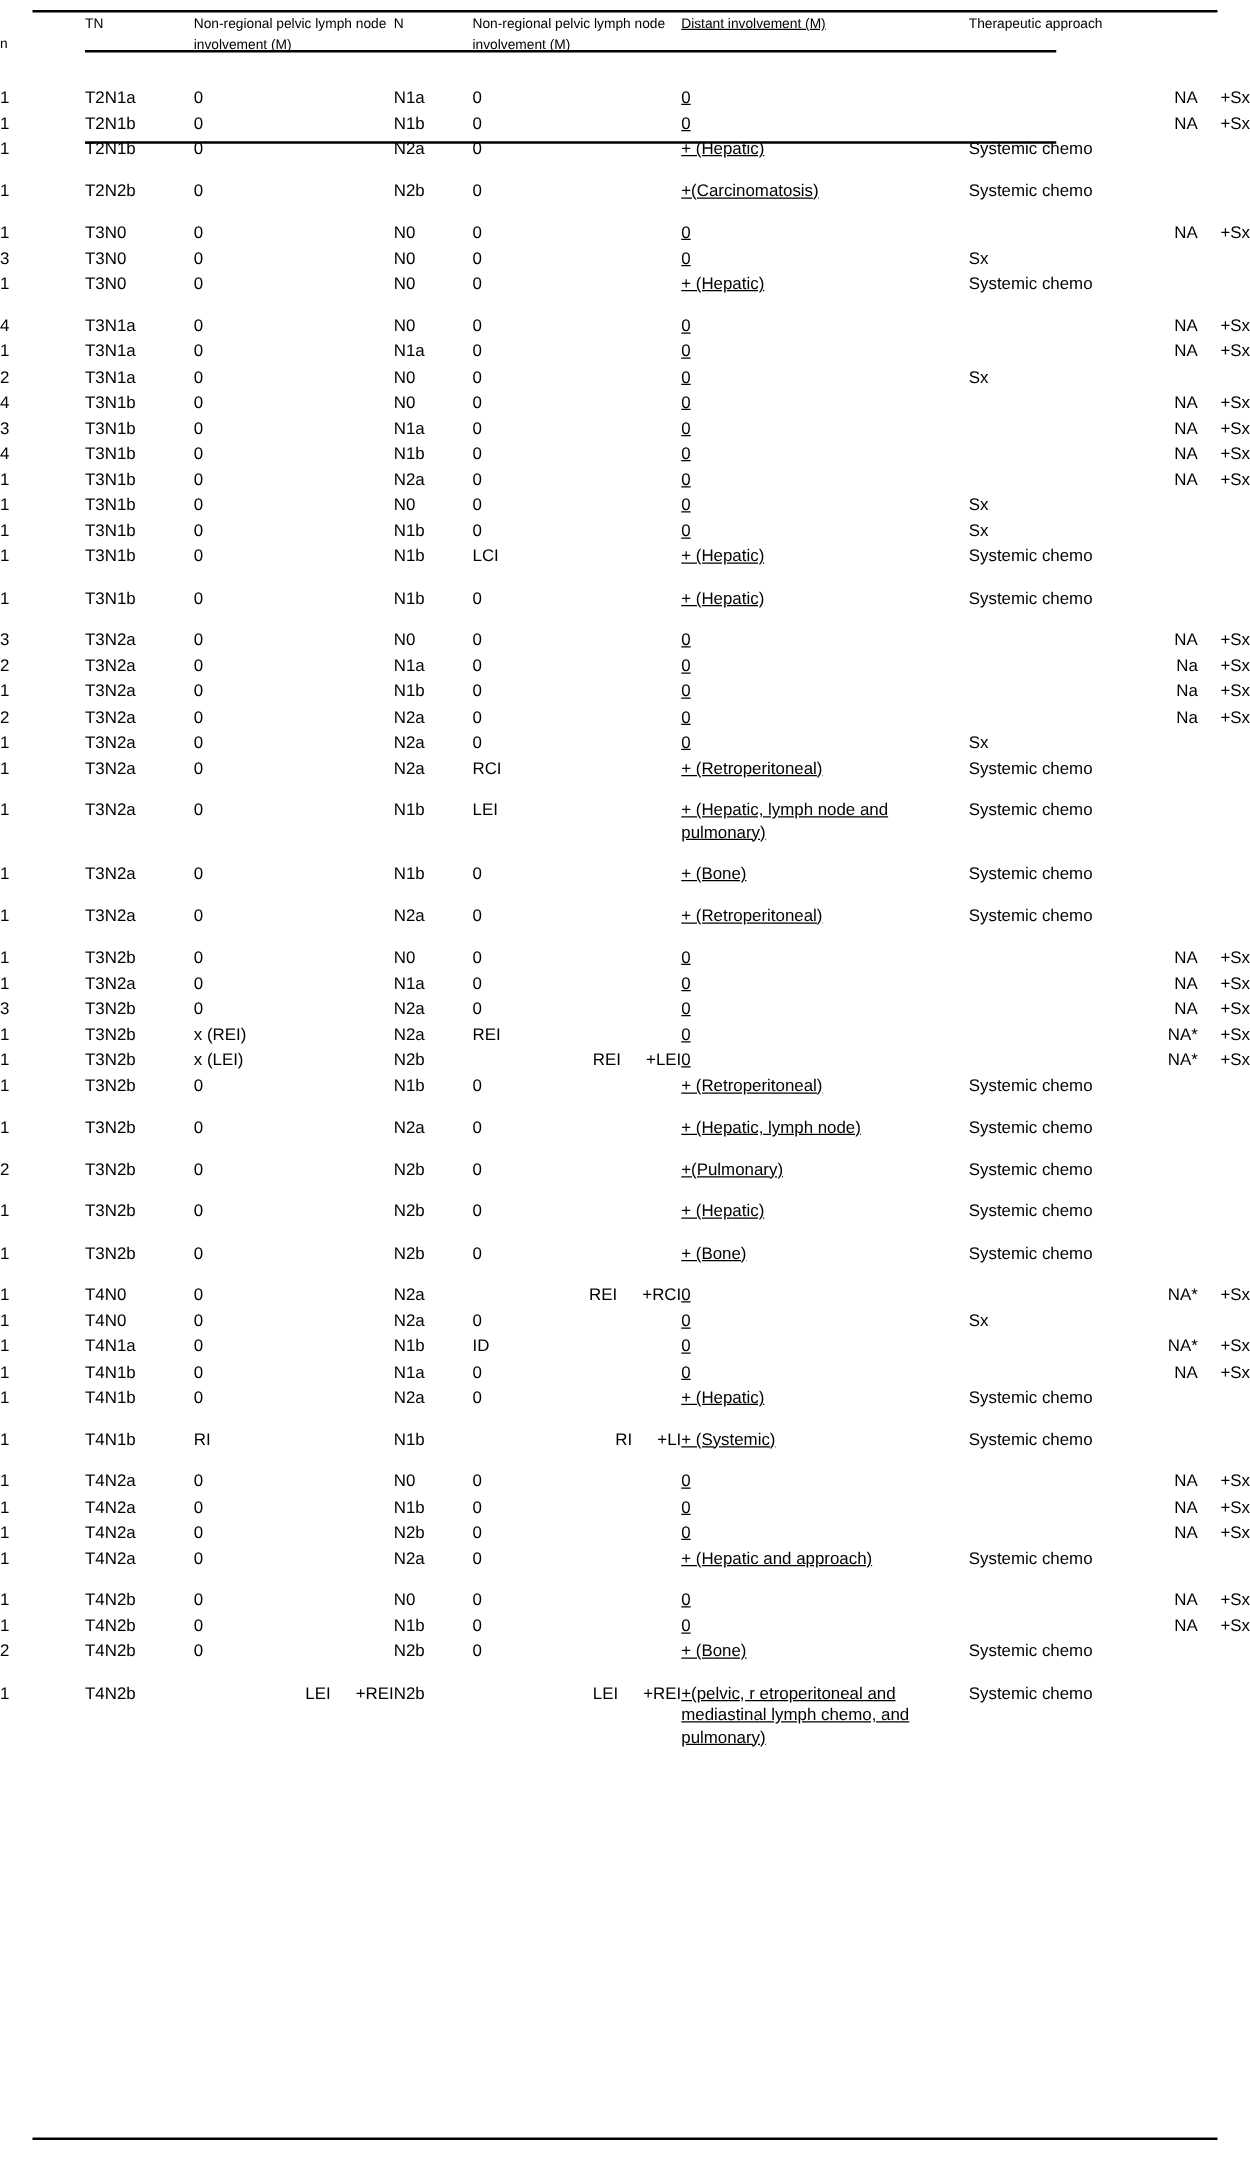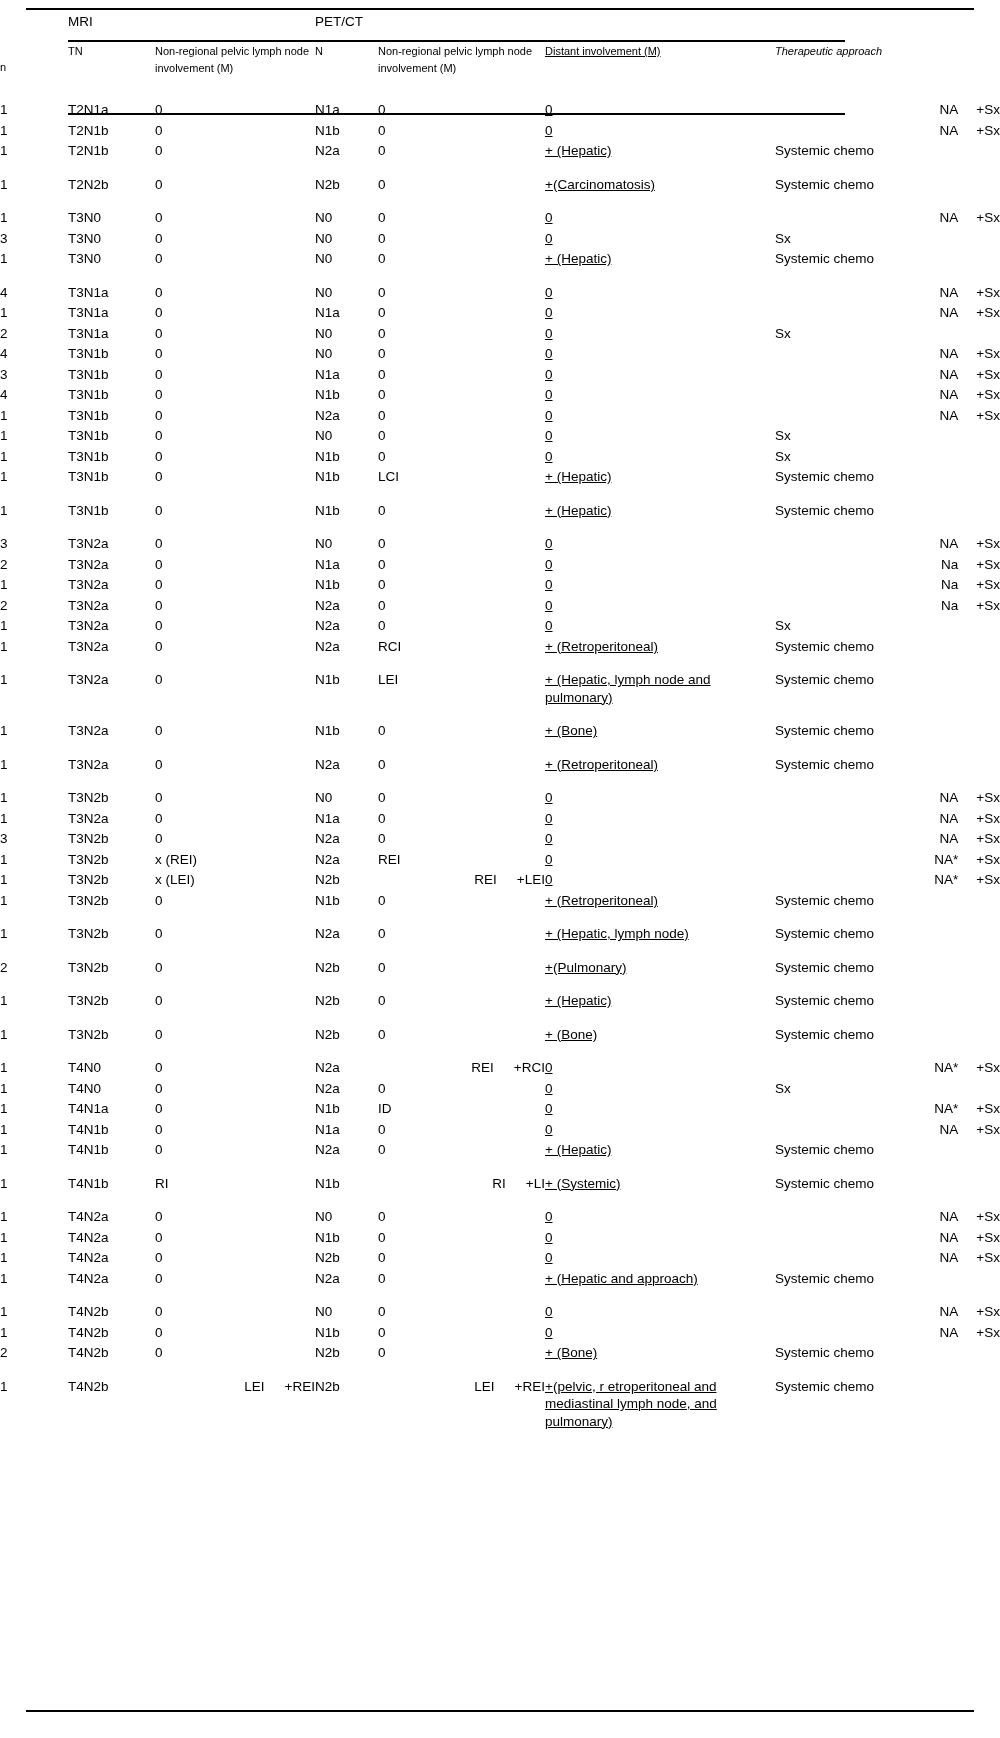--- a/index.html
+++ b/index.html
@@ -73,21 +73,20 @@
     padding-top: 11px;
     padding-bottom: 10px;
     font-size: 11px;
     line-height: 17px;
   }
   .hdr-cols .col-n-cell {
     padding-top: 27px;
   }
   .hdr-cols .col-ther-cell {
     padding-top: 11px;
-    font-style: italic;
   }
 
   
   .pad-n    { padding-left: 26px; }
   .pad-tn   { padding-left: 0px;  }
   .pad-mrim { padding-left: 0px;  }
   .pad-petn { padding-left: 0px;  }
   .pad-petm { padding-left: 0px;  }
   .pad-dist { padding-left: 0px; text-decoration: underline;  }
   .pad-ther { padding-left: 0px;  }
@@ -165,26 +164,20 @@
     <colgroup>
       <col class="col-n">
       <col class="col-tn">
       <col class="col-mrim">
       <col class="col-petn">
       <col class="col-petm">
       <col class="col-dist">
       <col class="col-ther">
     </colgroup>
     <thead>
-      <tr class="hdr-group">
-        <td></td>
-        <td class="grp-label pad-tn" colspan="2">MRI</td>
-        <td class="grp-label pad-petn" colspan="3">PET/CT</td>
-        <td></td>
-      </tr>
       <tr class="hdr-cols">
         <td class="col-n-cell pad-n">n</td>
         <td class="pad-tn">TN</td>
         <td class="pad-mrim">Non-regional pelvic lymph node involvement (M)</td>
         <td class="pad-petn">N</td>
         <td class="pad-petm">Non-regional pelvic lymph node involvement (M)</td>
         <td class="pad-dist">Distant involvement (M)</td>
         <td class="col-ther-cell pad-ther">Therapeutic approach</td>
       </tr>
     </thead>
@@ -1349,21 +1342,21 @@
           <td class="pad-mrim">
             <span class="pair"><span class="p1">LEI</span><span class="p2">+</span><span class="p3">REI</span></span>
           </td>
           <td class="pad-petn">
             <span class="wrapcell">N2b</span>
           </td>
           <td class="pad-petm">
             <span class="pair"><span class="p1">LEI</span><span class="p2">+</span><span class="p3">REI</span></span>
           </td>
           <td class="pad-dist">
-            <span class="wrapcell">+(pelvic, r etroperitoneal and mediastinal lymph node, and pulmonary)</span>
+            <span class="wrapcell">+(pelvic, r etroperitoneal and mediastinal lymph chemo, and pulmonary)</span>
           </td>
           <td class="pad-ther">
             <span class="ther-wrap">Systemic chemo</span>
           </td>
         </tr>
       </tbody>
   </table>
 
 </div>
 

